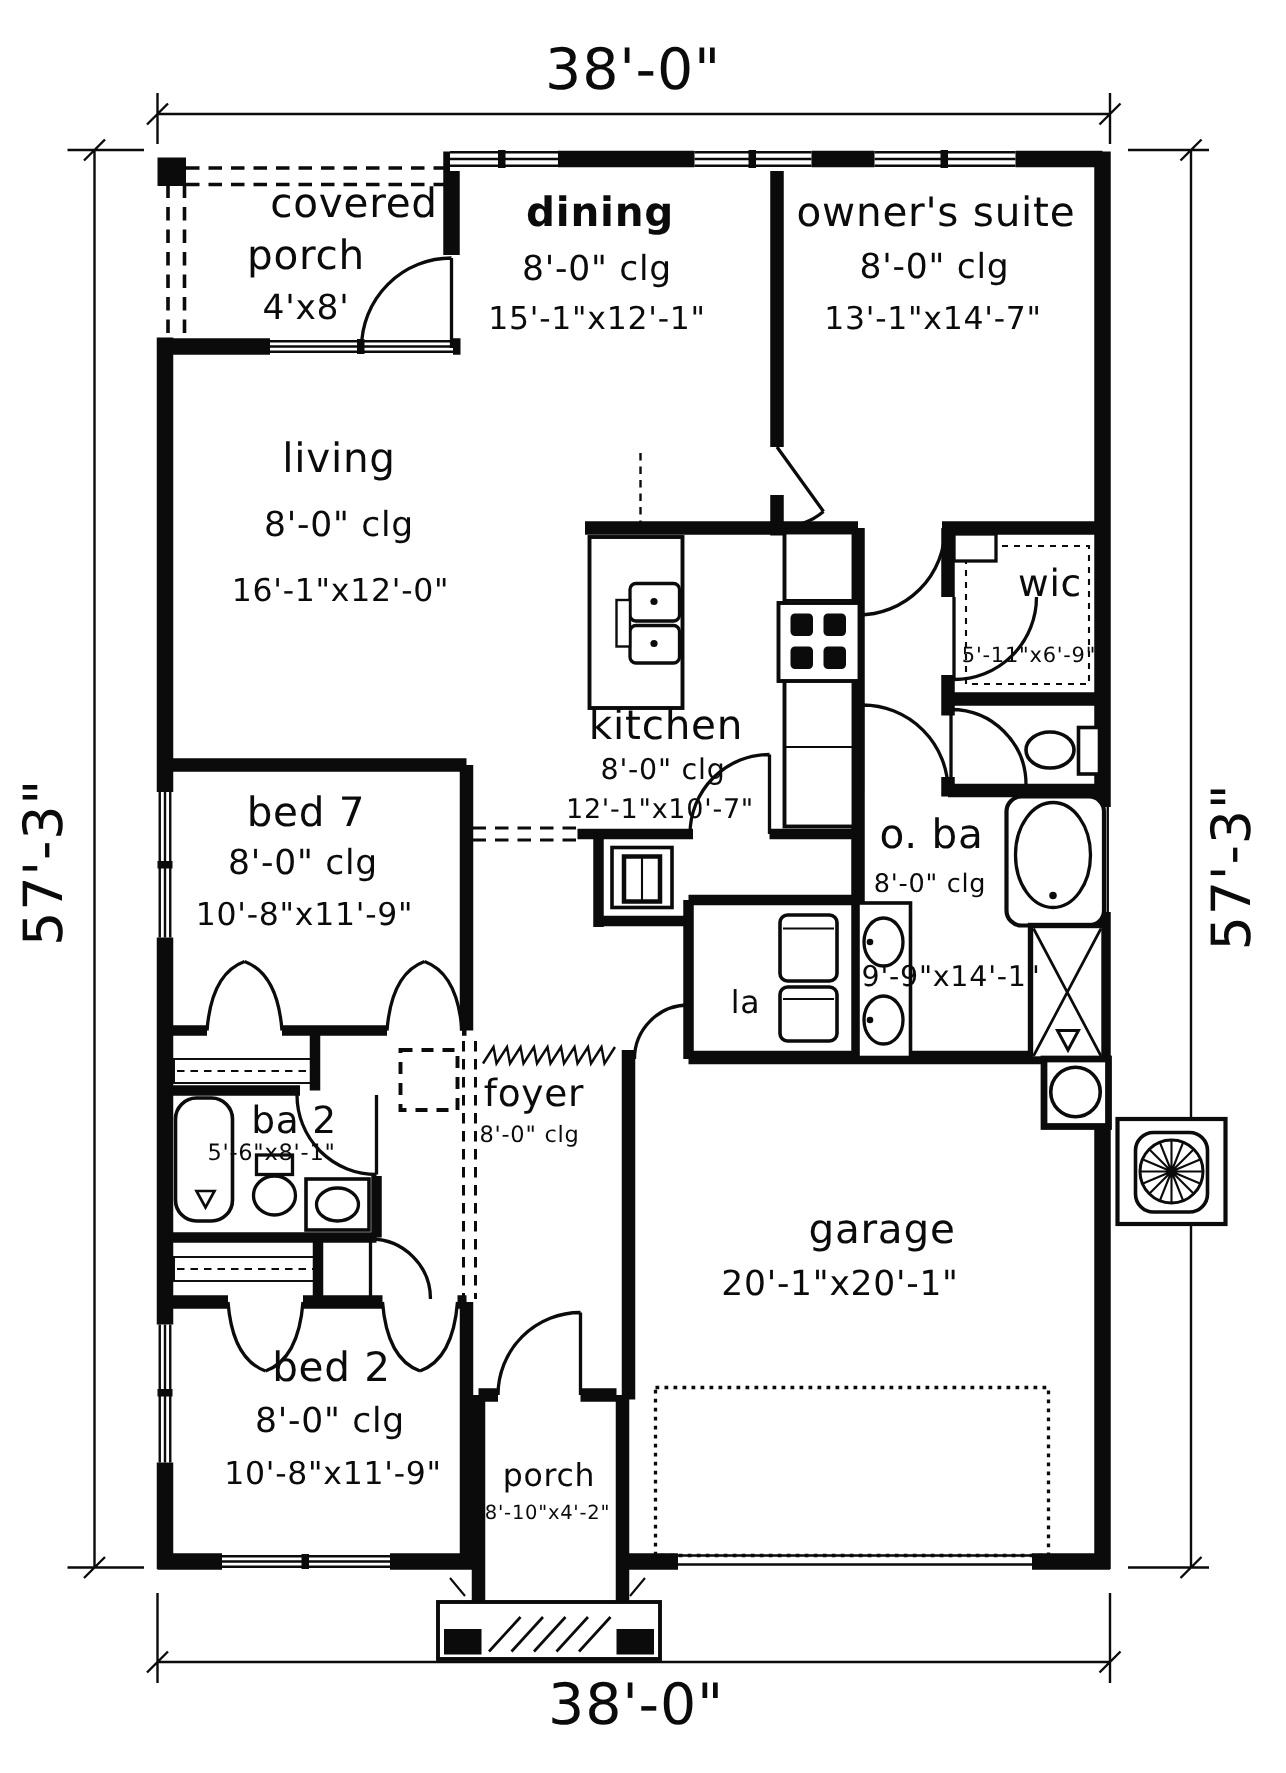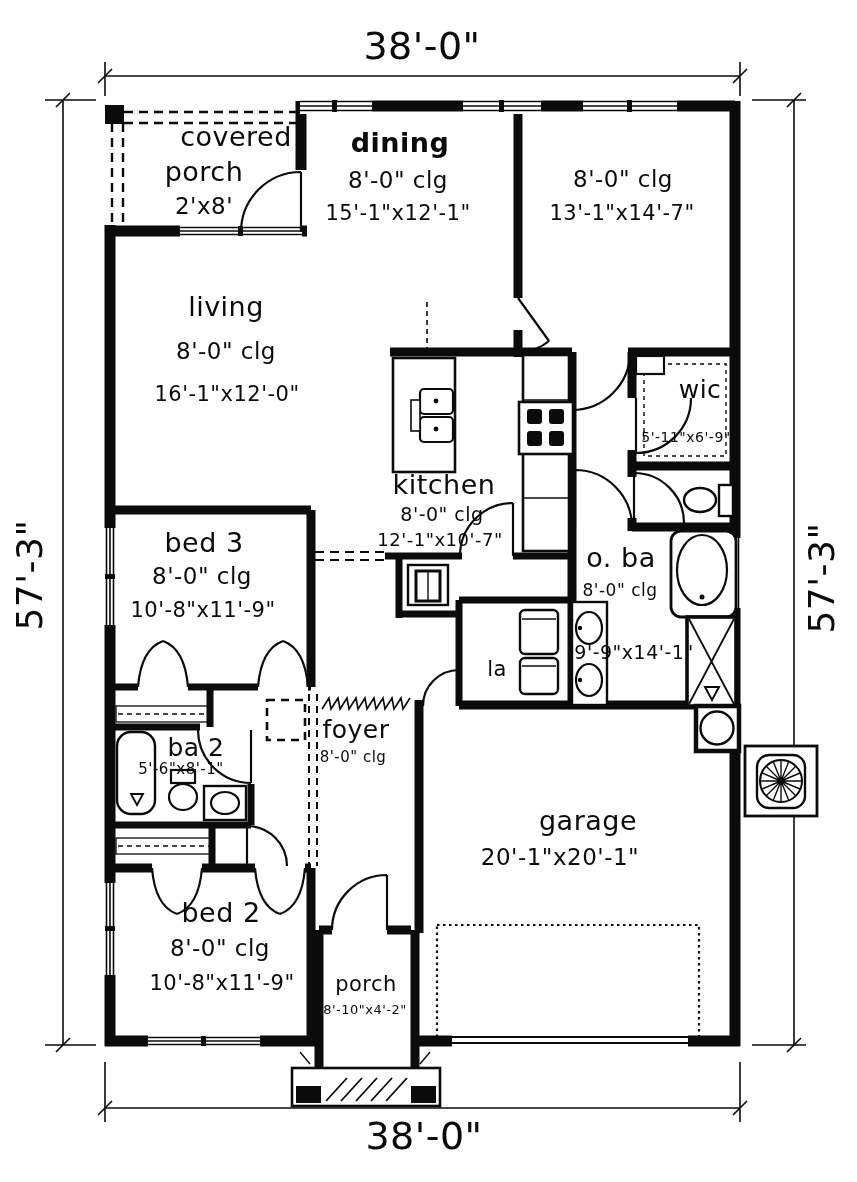--- a/index.html
+++ b/index.html
@@ -217,41 +217,42 @@
   </g>
 </svg>
 
   <div class="lbl" style="left:422px;top:46px;font-size:38px;">38'-0"</div>
   <div class="lbl" style="left:424px;top:1136px;font-size:38px;">38'-0"</div>
   <div class="lbl rot" style="left:30px;top:575px;font-size:36px;">57'-3"</div>
   <div class="lbl rot" style="left:822px;top:578px;font-size:36px;">57'-3"</div>
 
   <div class="lbl" style="left:204px;top:136px;font-size:27px;margin-left:32px;">covered</div>
   <div class="lbl" style="left:204px;top:171px;font-size:27px;">porch</div>
-  <div class="lbl" style="left:204px;top:206px;font-size:23px;">2'x8'</div>
+  <div class="lbl" style="left:204px;top:206px;font-size:23px;">4'x8'</div>
 
   <div class="lbl" style="left:400px;top:142px;font-size:27px;font-weight:bold;">dining</div>
   <div class="lbl" style="left:398px;top:180px;font-size:23px;">8'-0" clg</div>
   <div class="lbl" style="left:398px;top:213px;font-size:21px;">15'-1"x12'-1"</div>
 
+  <div class="lbl" style="left:624px;top:142px;font-size:27px;">owner's suite</div>
   <div class="lbl" style="left:623px;top:179px;font-size:23px;">8'-0" clg</div>
   <div class="lbl" style="left:622px;top:213px;font-size:21px;">13'-1"x14'-7"</div>
 
   <div class="lbl" style="left:226px;top:306px;font-size:27px;">living</div>
   <div class="lbl" style="left:226px;top:351px;font-size:23px;">8'-0" clg</div>
   <div class="lbl" style="left:227px;top:394px;font-size:21px;">16'-1"x12'-0"</div>
 
   <div class="lbl" style="left:444px;top:484px;font-size:27px;">kitchen</div>
   <div class="lbl" style="left:442px;top:514px;font-size:19px;">8'-0" clg</div>
   <div class="lbl" style="left:440px;top:540px;font-size:18px;">12'-1"x10'-7"</div>
 
   <div class="lbl" style="left:685px;top:389px;font-size:25px;margin-left:15px;">wic</div>
   <div class="lbl" style="left:686px;top:437px;font-size:14px;">5'-11"x6'-9"</div>
 
-  <div class="lbl" style="left:204px;top:542px;font-size:27px;">bed 3</div>
+  <div class="lbl" style="left:204px;top:542px;font-size:27px;">bed 7</div>
   <div class="lbl" style="left:202px;top:576px;font-size:23px;">8'-0" clg</div>
   <div class="lbl" style="left:203px;top:610px;font-size:21px;">10'-8"x11'-9"</div>
 
   <div class="lbl" style="left:621px;top:557px;font-size:27px;">o. ba</div>
   <div class="lbl" style="left:620px;top:590px;font-size:17px;">8'-0" clg</div>
   <div class="lbl" style="left:634px;top:652px;font-size:19px;">9'-9"x14'-1"</div>
 
   <div class="lbl" style="left:497px;top:669px;font-size:21px;">la</div>
 
   <div class="lbl" style="left:196px;top:747px;font-size:25px;">ba 2</div>

